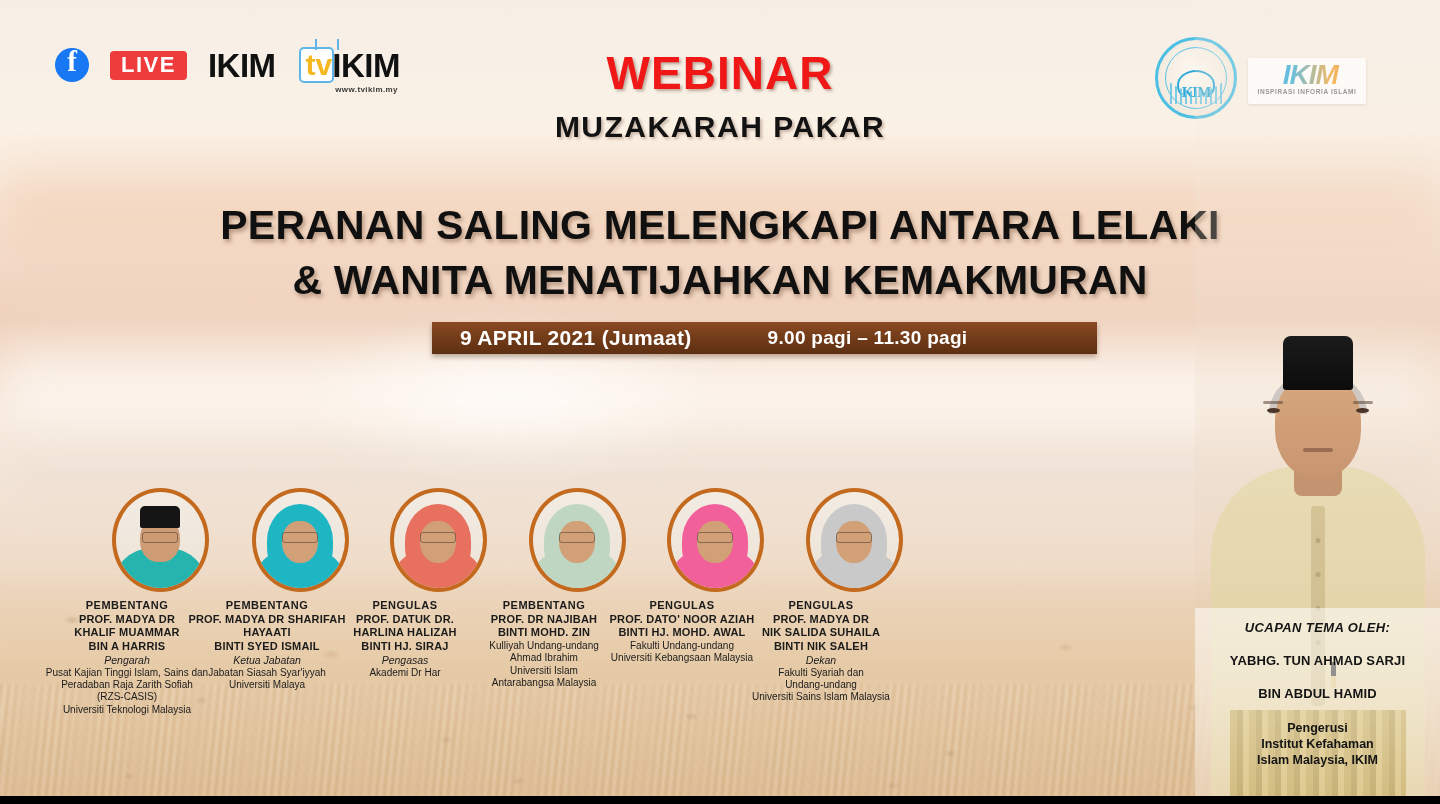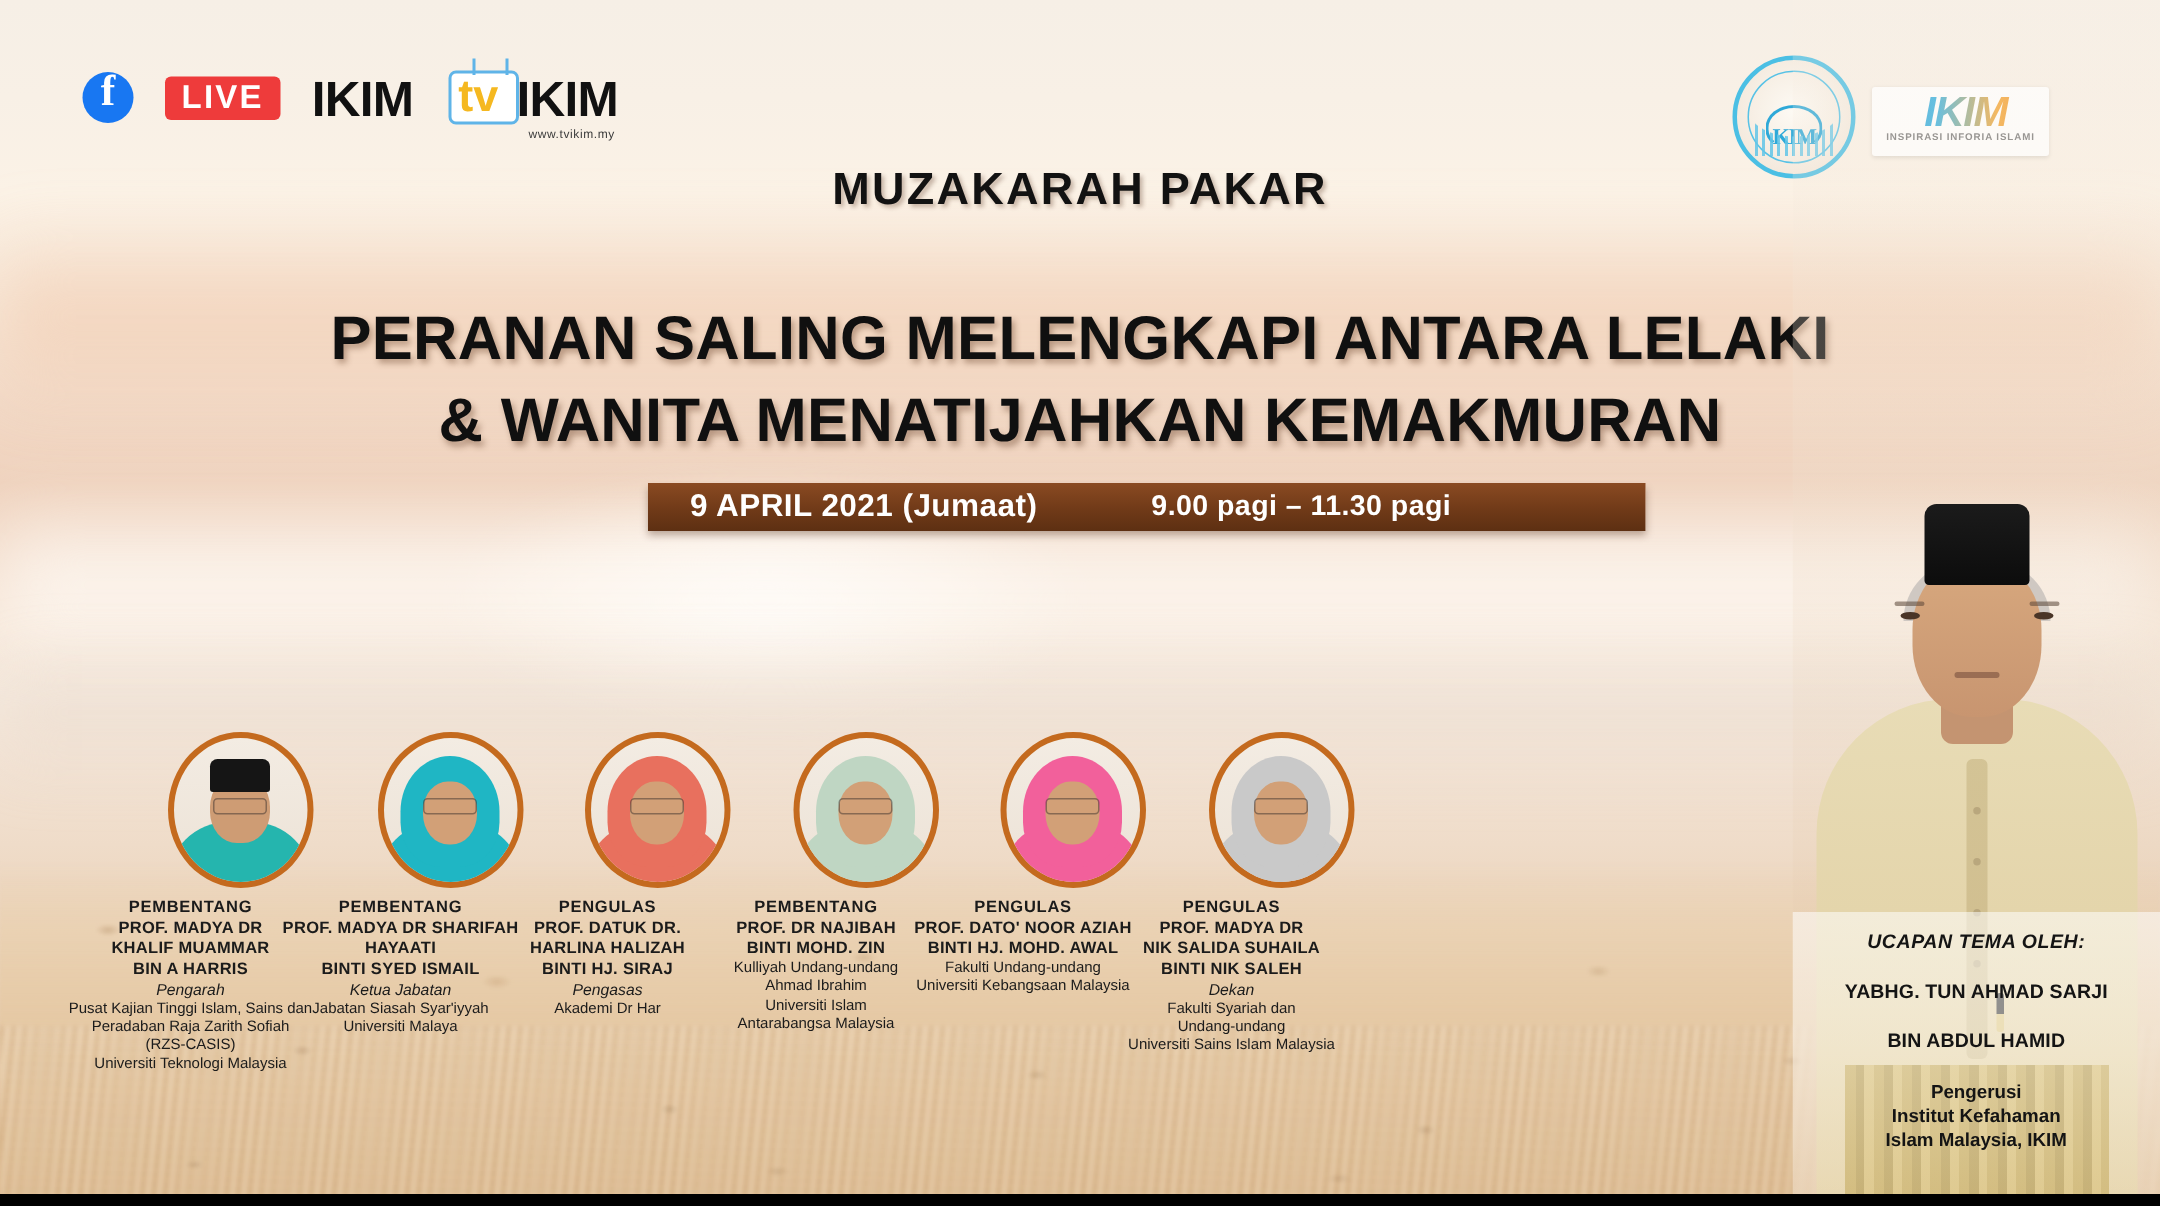--- a/index.html
+++ b/index.html
@@ -67,26 +67,26 @@
   .bottombar{position:absolute;left:0;bottom:0;width:100%;height:8px;background:#000;}
 
   
   .livebar{position:absolute;left:55px;top:47px;display:flex;align-items:center;gap:21px;}
   .fb{width:34px;height:34px;border-radius:50%;background:#1877F2;position:relative;flex:none;}
   .fb:after{content:"f";position:absolute;left:0;right:0;top:-3px;text-align:center;
     font-family:"Liberation Serif",serif;font-weight:700;font-size:29px;color:#fff;}
   .live{background:#EE3B3B;color:#fff;font-weight:700;font-size:22px;letter-spacing:1.5px;
         padding:2px 11px 4px;border-radius:4px;line-height:1.05;}
   .ikimword{font-weight:800;font-size:33px;letter-spacing:-.5px;color:#111;line-height:1;}
-  .tvbox{border:2px solid #5fb4e8;border-radius:5px;background:#fff;padding:0 12px 0 5px;position:relative;margin-left:2px;}
+  .tvbox{border:2px solid #5fb4e8;border-radius:5px;background:#fff;padding:0 0 0 5px;position:relative;margin-left:2px;}
   .tvbox:before{content:"";position:absolute;left:14px;top:-10px;width:20px;height:11px;
     border-left:2px solid #5fb4e8;border-right:2px solid #5fb4e8;transform:skewX(0);}
   .tvtxt{font-weight:800;font-size:30px;color:#F5B820;line-height:1.08;display:inline-block;}
   .tvikim{font-weight:800;font-size:33px;color:#111;letter-spacing:-.5px;line-height:1;margin-left:-2px;}
-  .tvurl{position:absolute;right:2px;bottom:-11px;font-size:8px;font-weight:400;color:#3a3a3a;letter-spacing:.4px;}
+  .tvurl{position:absolute;right:2px;bottom:-11px;font-size:8px;font-weight:700;color:#3a3a3a;letter-spacing:.4px;}
 
   
   .webinar{position:absolute;top:46px;left:0;width:100%;text-align:center;color:#F01717;
     font-size:46px;font-weight:800;letter-spacing:1px;text-shadow:2px 2px 3px rgba(80,40,20,.35);}
   .muzakarah{position:absolute;top:110px;left:0;width:100%;text-align:center;color:#121212;
     font-size:30px;font-weight:800;letter-spacing:1.5px;text-shadow:2px 2px 3px rgba(80,40,20,.3);}
   .maintitle{position:absolute;top:198px;left:0;width:100%;text-align:center;color:#101010;
     font-size:41px;font-weight:800;letter-spacing:.2px;line-height:1.33;
     text-shadow:2px 3px 4px rgba(90,50,25,.4);}
   .maintitle .l2{display:block;}
@@ -197,20 +197,21 @@
     <div class="ikimword">IKIM</div>
     <div style="position:relative;display:flex;align-items:center;">
       <div class="tvbox">
         <span class="tvtxt">tv</span>
       </div>
       <span class="tvikim">IKIM</span>
       <span class="tvurl">www.tvikim.my</span>
     </div>
   </div>
 
+  <div class="webinar">WEBINAR</div>
   <div class="muzakarah">MUZAKARAH  PAKAR</div>
   <div class="maintitle">
     <span class="l1">PERANAN SALING MELENGKAPI ANTARA LELAKI</span>
     <span class="l2">&amp; WANITA MENATIJAHKAN KEMAKMURAN</span>
   </div>
 
   <div class="datebar">
     <span class="d">9 APRIL 2021 (Jumaat)</span>
     <span class="t">9.00 pagi – 11.30 pagi</span>
   </div>

